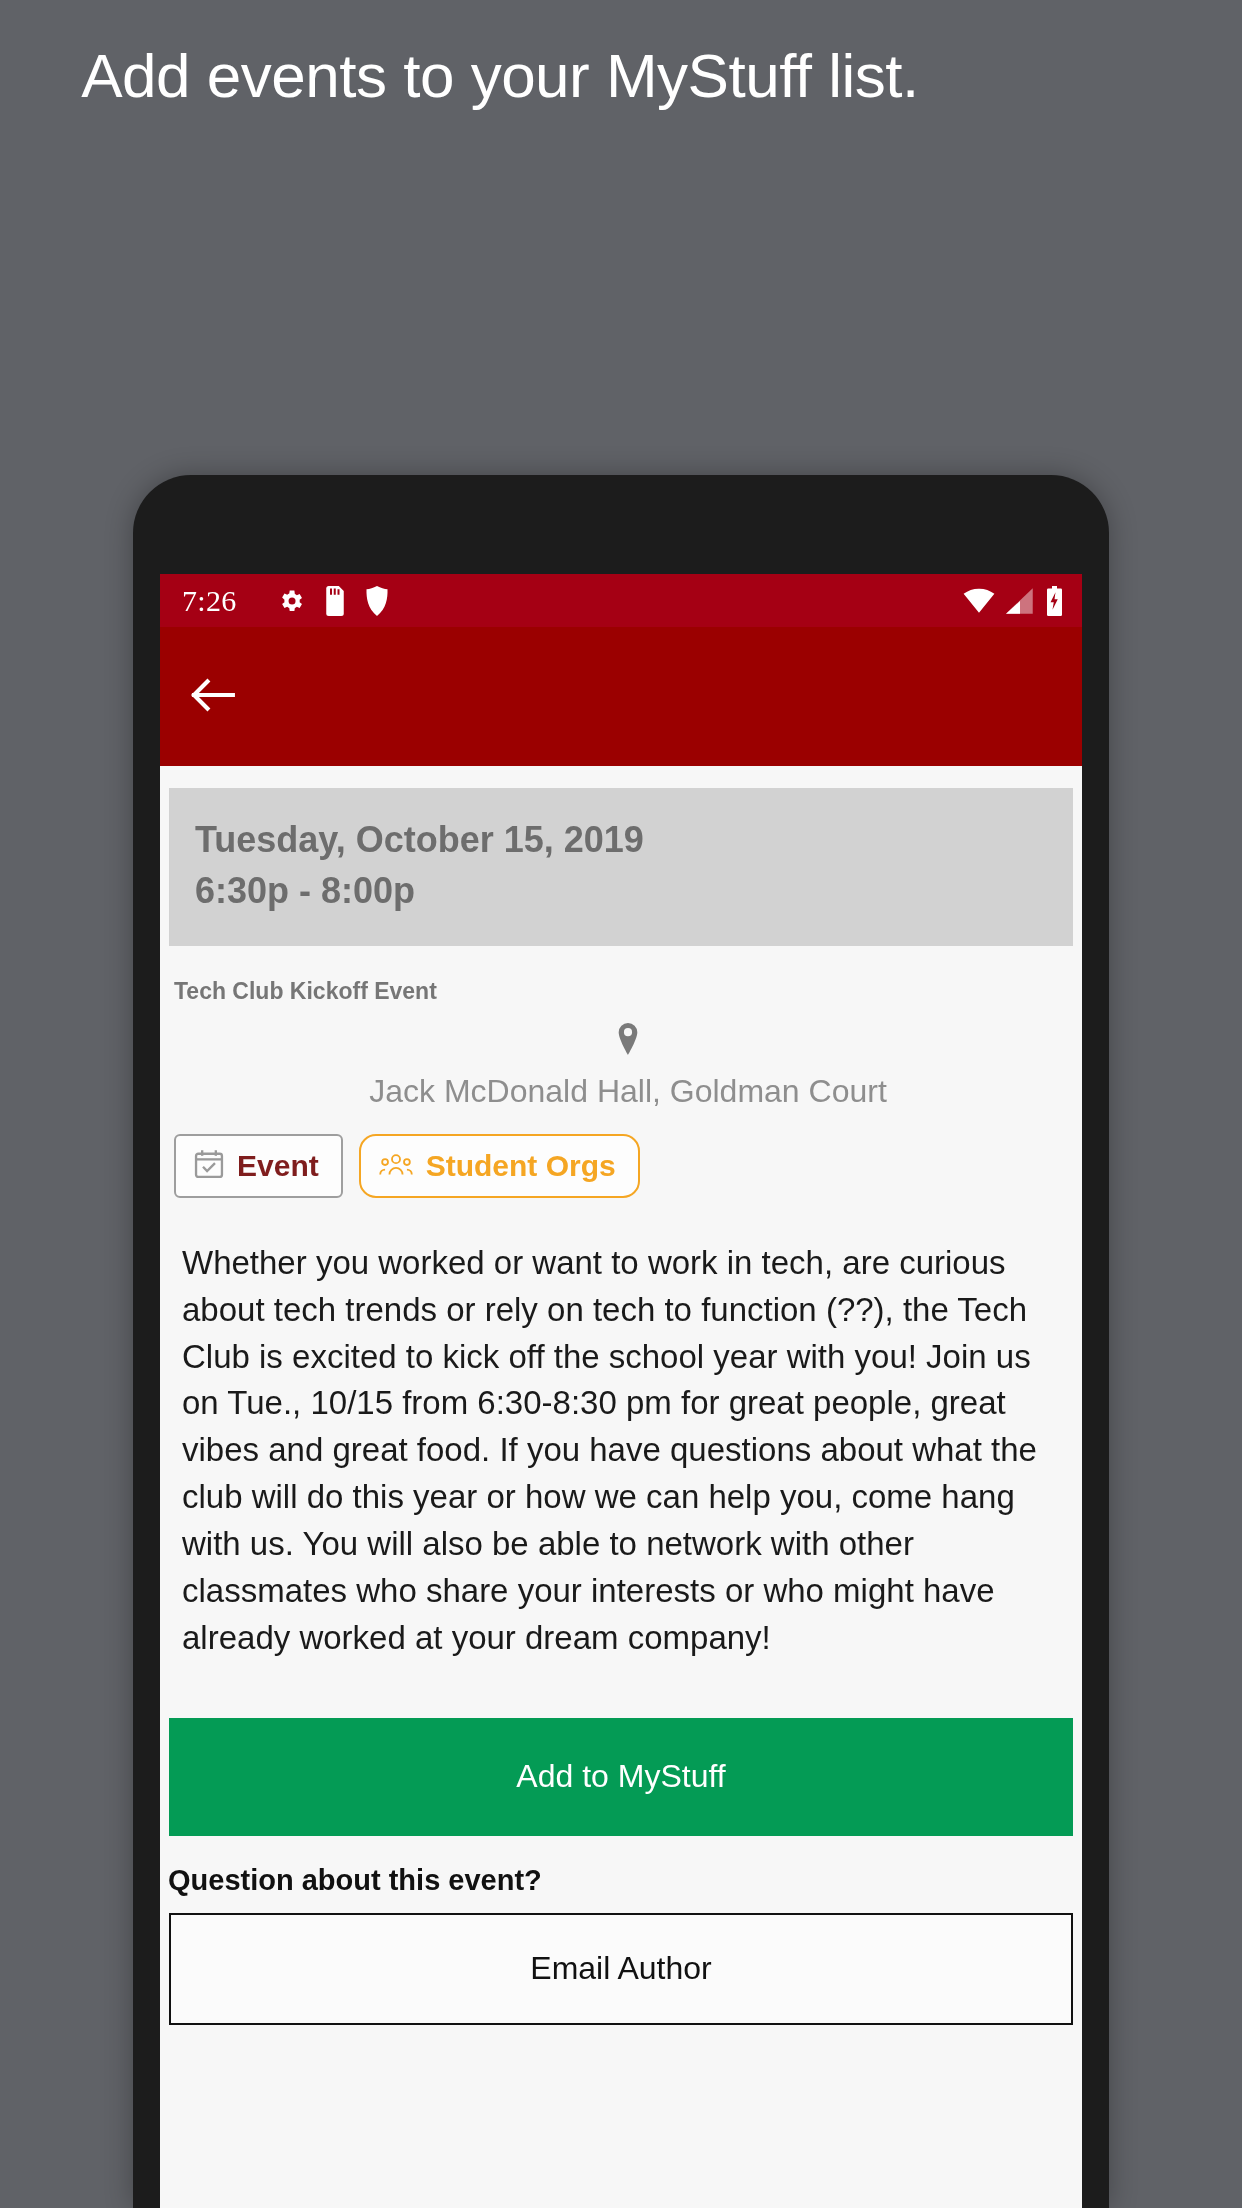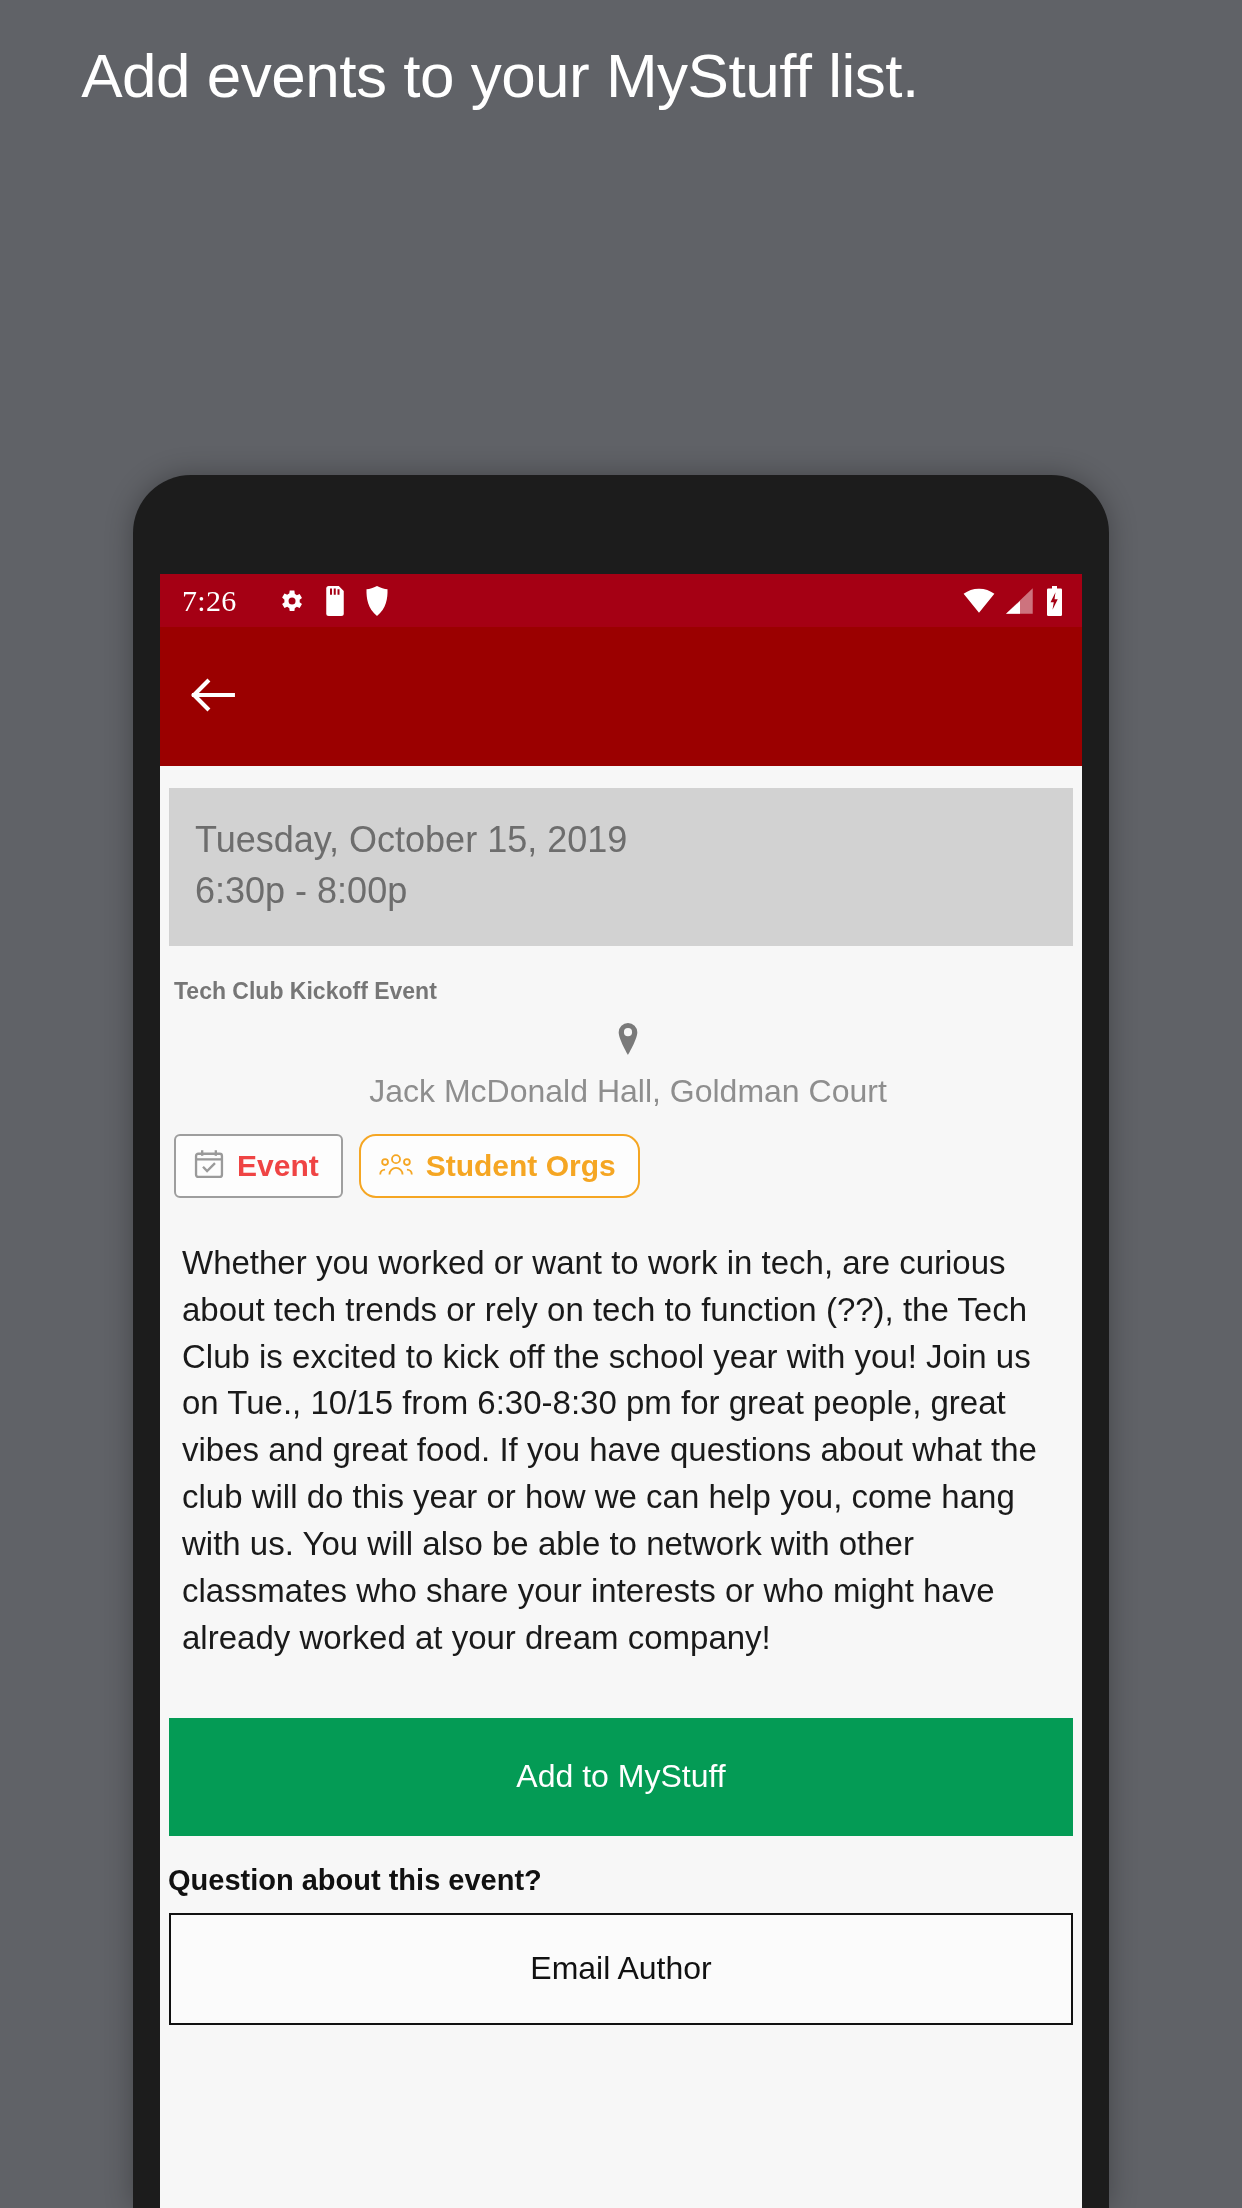--- a/index.html
+++ b/index.html
@@ -113,21 +113,21 @@
 
   .date-card {
     background: #d2d2d2;
     margin: 22px 9px 0 9px;
     padding: 26px 26px 30px 26px;
     box-sizing: border-box;
   }
   .date-line {
     color: #6d6d6d;
     font-size: 36px;
-    font-weight: 400;
+    font-weight: 700;
     line-height: 1.42;
   }
 
   .event-title {
     color: #767676;
     font-size: 23px;
     font-weight: 700;
     margin: 32px 0 0 14px;
     line-height: 1.2;
   }
@@ -157,21 +157,21 @@
     border: 2px solid #9e9e9e;
     border-radius: 6px;
     background: #fdfdfd;
     padding: 13px 22px 13px 18px;
     box-sizing: border-box;
     cursor: pointer;
   }
   .chip-label {
     font-size: 30px;
     font-weight: 700;
-    color: #ef4444;
+    color: #7f1d1d;
   }
   .chip.orange {
     border-color: #f5a623;
     border-radius: 17px;
   }
   .chip.orange .chip-label {
     color: #f5a623;
   }
 
   .description {

